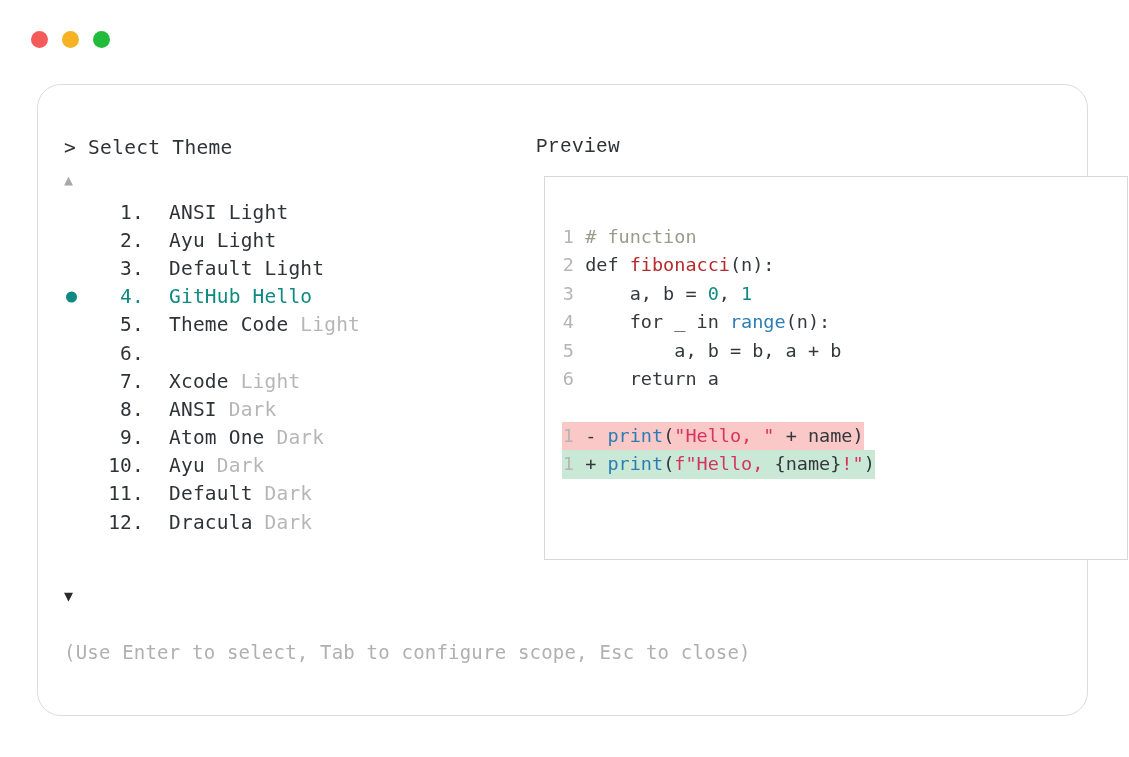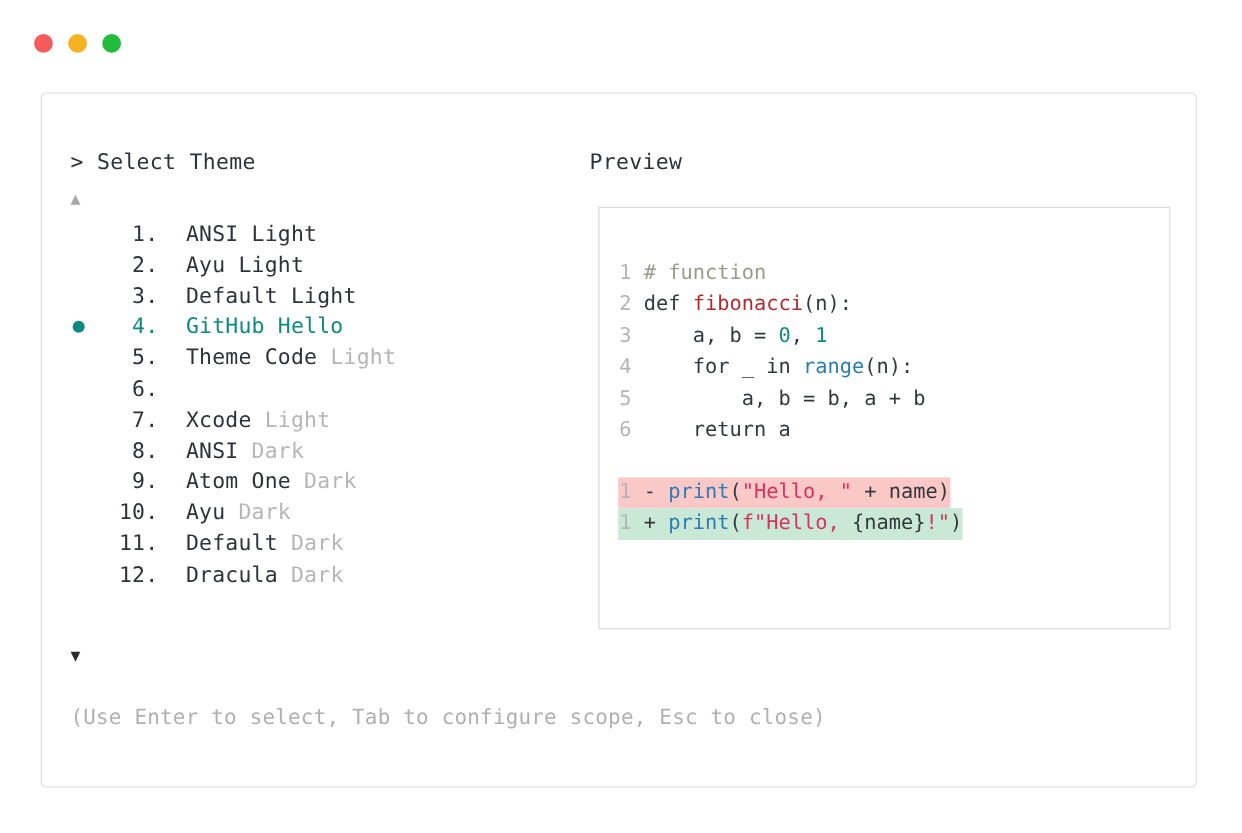--- a/index.html
+++ b/index.html
@@ -33,35 +33,35 @@
   }
 
   
   .card {
     position: absolute;
     left: 37px;
     top: 84px;
     width: 1051px;
     height: 632px;
     border: 1px solid #dcdcdc;
-    border-radius: 5px;
+    border-radius: 24px;
     box-sizing: border-box;
     background: #ffffff;
   }
 
   
   .hdr {
     position: absolute;
     font-size: 19.5px;
     letter-spacing: 0.3px;
     color: #2f3338;
     white-space: pre;
   }
   .hdr-left  { left: 26px;  top: 51px; }
-  .hdr-right { left: 498px; top: 51px; }
+  .hdr-right { left: 498px; top: 51px; font-family: Liberation Mono, monospace; }
 
   
   .arrow {
     position: absolute;
     left: 26px;
     font-size: 15px;
     line-height: 1;
     user-select: none;
   }
   .arrow-up   { top: 88px;  color: #a8a8a8; }
@@ -117,26 +117,25 @@
     letter-spacing: 0.2px;
     color: #b0b0b0;
     white-space: pre;
   }
 
   
   .preview {
     position: absolute;
     left: 506px;
     top: 91px;
-    width: 520px;
+    width: 584px;
     height: 384px;
     border: 1px solid #d8d8d8;
     box-sizing: border-box;
     background: #ffffff;
-    margin-top: 12px;
   }
   .code {
     position: absolute;
     left: 17px;
     top: 46px;
     right: 0;
     font-size: 18.5px;
     line-height: 28.4px;
     white-space: pre;
   }

